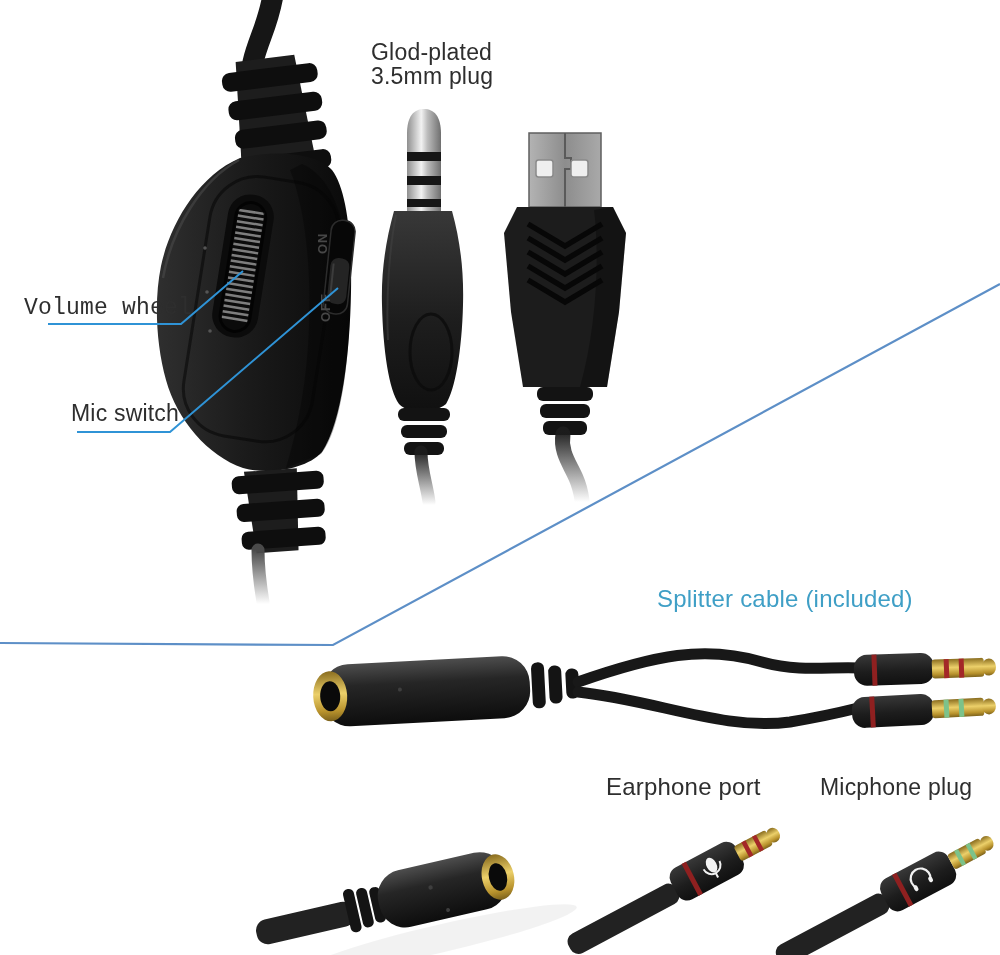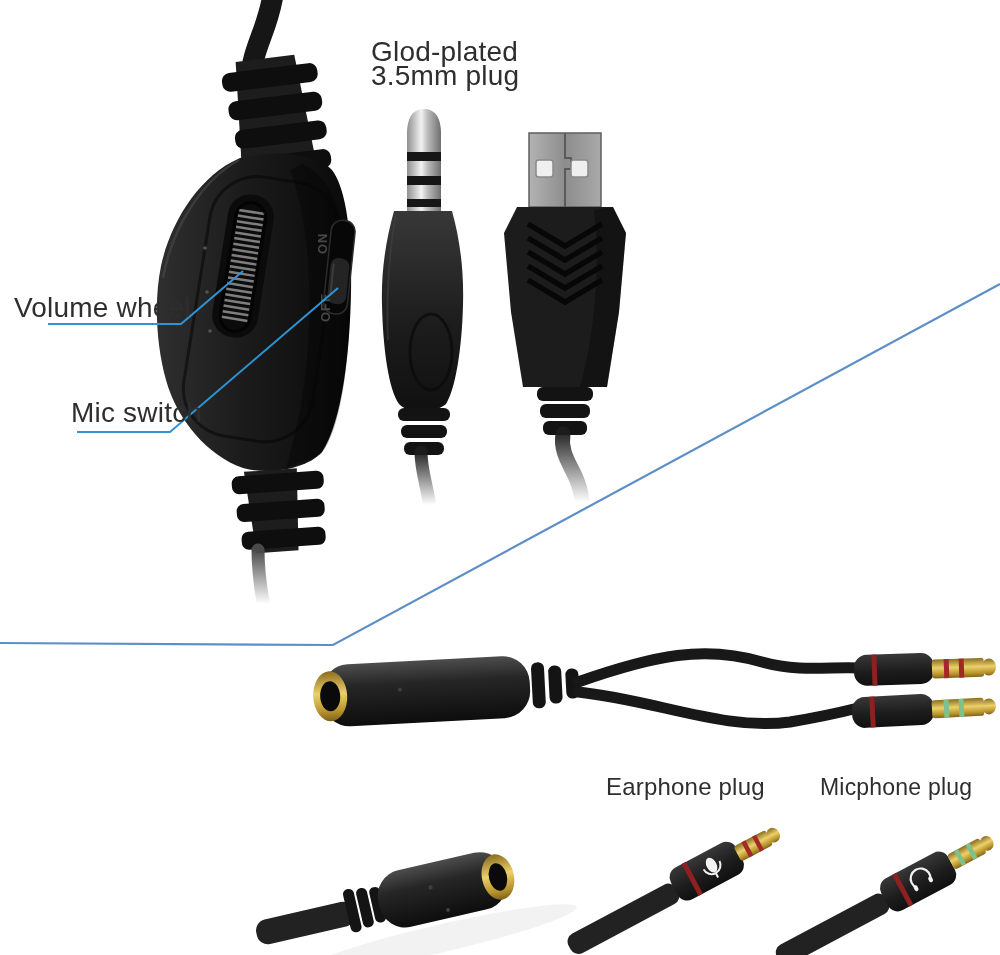--- a/index.html
+++ b/index.html
@@ -2,21 +2,21 @@
 <html><head>
 <meta charset="utf-8">
 <style>
   html,body{margin:0;padding:0;background:#fff;}
   .stage{
     position:relative;width:1000px;height:955px;background:#ffffff;overflow:hidden;
     font-family:"Liberation Sans", sans-serif;
   }
   .stage svg{position:absolute;left:0;top:0;}
   .label{
-    position:absolute;color:#2e2e2e;font-size:28px;line-height:24px;
+    position:absolute;color:#2e2e2e;font-size:23px;line-height:24px;
     white-space:nowrap;letter-spacing:0.2px;
   }
   .label.blue{color:#3f9fc6;font-size:24px;}
 </style>
 </head>
 <body>
 
 <div class="stage">
 
 <svg width="1000" height="955" viewBox="0 0 1000 955">
@@ -232,22 +232,23 @@
     <rect x="992" y="882" width="13" height="15" rx="7" fill="url(#gold)"></rect>
   </g>
 </svg>
 
   <div class="label" style="left:371px;top:40px;">
     <span style="display:block">Glod-plated</span>
     <span style="display:block">3.5mm plug</span>
   </div>
 
 
-  <div class="label" style="left:14px;top:296px;">Volume wheel</div>
+  <div class="label" style="left:24px;top:296px;font-family:Liberation Mono, monospace;">Volume wheel</div>
 
   <div class="label" style="left:71px;top:401px;">Mic switch</div>
 
-
-
-  <div class="label" style="left:606px;top:775px;font-size:24px;">Earphone plug</div>
+  <div class="label blue" style="left:657px;top:587px;">Splitter cable (included)</div>
+
+
+  <div class="label" style="left:606px;top:775px;font-size:24px;">Earphone port</div>
 
   <div class="label" style="left:820px;top:775px;font-size:23px;">Micphone plug</div>
 </div>
 
 </body></html>

